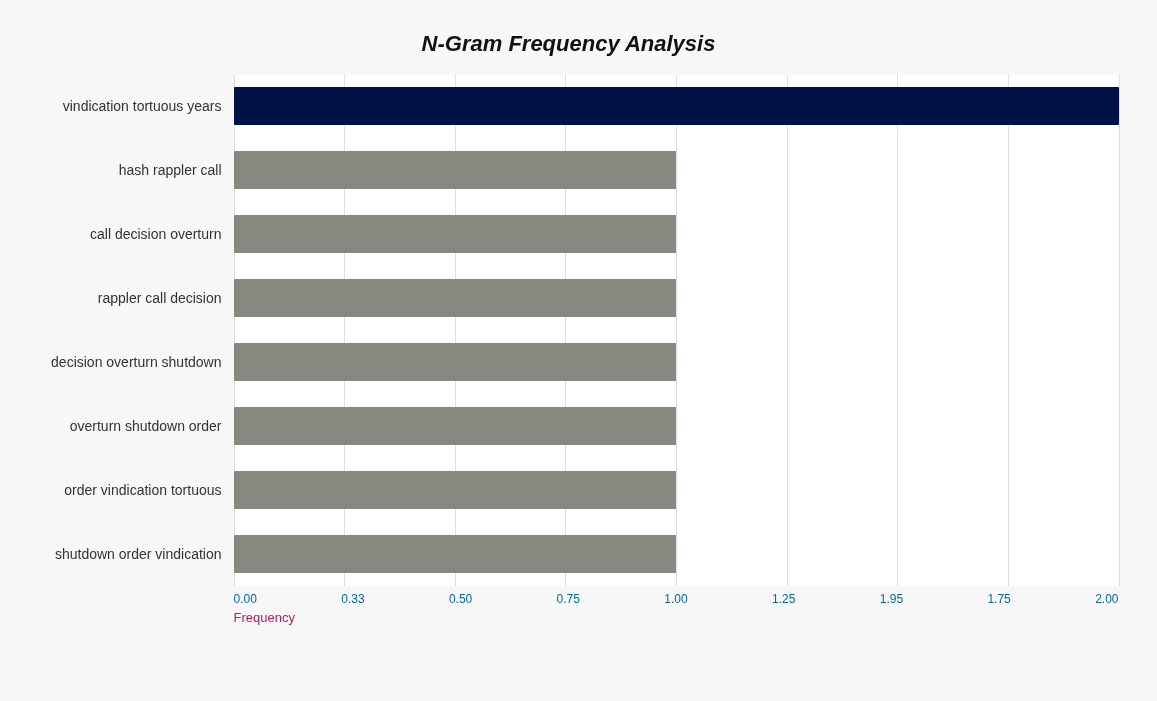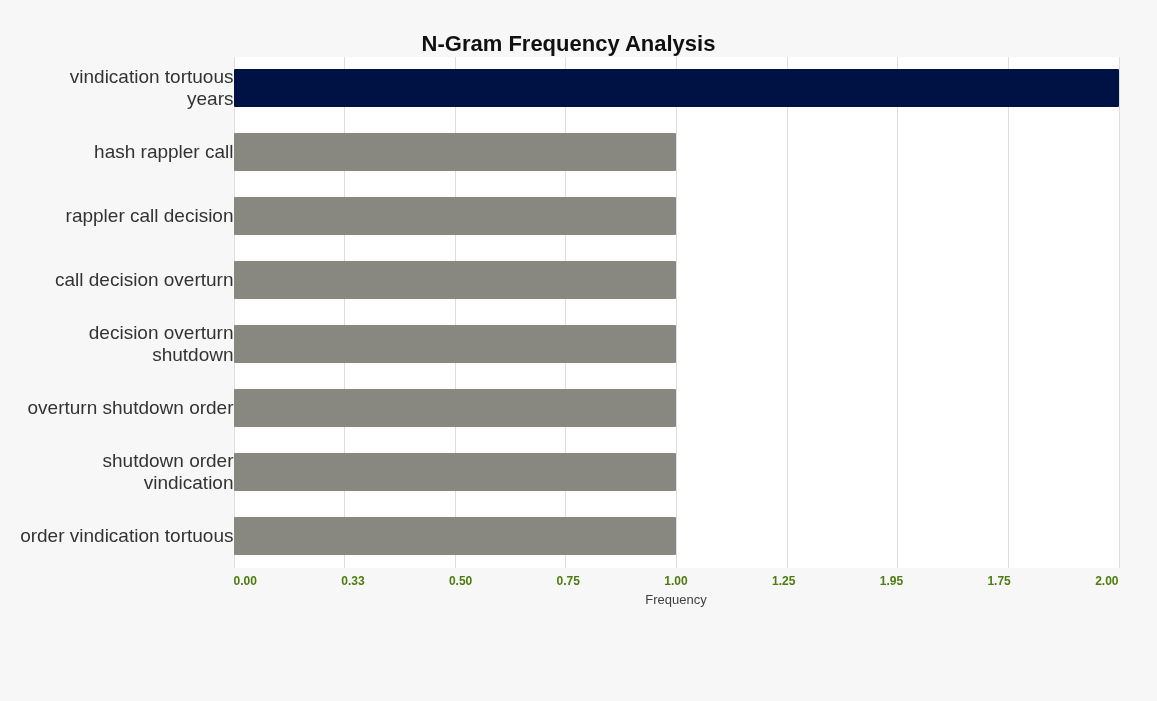--- a/index.html
+++ b/index.html
@@ -16,21 +16,23 @@
       background: #f7f7f7;
       width: 1140px;
       height: 680px;
       padding: 20px 30px 60px 10px;
       position: relative;
     }
     .chart-title {
       text-align: center;
       font-size: 22px;
       font-weight: bold;
+      margin-bottom: 18px;
       color: #111;
+      font-style: italic;
     }
     .chart-area {
       display: flex;
       flex-direction: column;
       width: 100%;
       height: calc(100% - 50px);
       position: relative;
     }
     
     .grid-lines {
@@ -51,21 +53,22 @@
     }
     .bar-row {
       display: flex;
       align-items: center;
       flex: 1;
       min-height: 0;
     }
     .bar-label {
       width: 215px;
       text-align: right;
-      font-size: 19px;
+      padding-right: 12px;
+      font-size: 14px;
       color: #333;
       flex-shrink: 0;
     }
     .bar-track {
       flex: 1;
       height: 38px;
       display: flex;
       align-items: center;
       position: relative;
     }
@@ -83,28 +86,26 @@
       margin-top: 6px;
       position: relative;
     }
     .x-axis-labels {
       display: flex;
       width: 100%;
       justify-content: space-between;
     }
     .x-tick {
       font-size: 12px;
-      color: #4d7c0f;
+      color: #0369a1;
       text-align: center;
-      font-weight: bold;
     }
     .x-axis-title {
-      text-align: center;
       font-size: 13px;
-      color: #404040;
+      color: #be185d;
       margin-top: 4px;
       margin-left: 215px;
     }
     
     .chart-bg {
       position: absolute;
       left: 215px;
       right: 0;
       top: 0;
       bottom: 0;
@@ -146,51 +147,51 @@
               <div class="bar dark" style="width: 100%;"></div>
             </div>
           </div>
           <div class="bar-row">
             <div class="bar-label">hash rappler call</div>
             <div class="bar-track">
               <div class="bar grey" style="width: 50%;"></div>
             </div>
           </div>
           <div class="bar-row">
+            <div class="bar-label">call decision overturn</div>
+            <div class="bar-track">
+              <div class="bar grey" style="width: 50%;"></div>
+            </div>
+          </div>
+          <div class="bar-row">
             <div class="bar-label">rappler call decision</div>
             <div class="bar-track">
               <div class="bar grey" style="width: 50%;"></div>
             </div>
           </div>
           <div class="bar-row">
-            <div class="bar-label">call decision overturn</div>
-            <div class="bar-track">
-              <div class="bar grey" style="width: 50%;"></div>
-            </div>
-          </div>
-          <div class="bar-row">
             <div class="bar-label">decision overturn shutdown</div>
             <div class="bar-track">
               <div class="bar grey" style="width: 50%;"></div>
             </div>
           </div>
           <div class="bar-row">
             <div class="bar-label">overturn shutdown order</div>
             <div class="bar-track">
               <div class="bar grey" style="width: 50%;"></div>
             </div>
           </div>
           <div class="bar-row">
+            <div class="bar-label">order vindication tortuous</div>
+            <div class="bar-track">
+              <div class="bar grey" style="width: 50%;"></div>
+            </div>
+          </div>
+          <div class="bar-row">
             <div class="bar-label">shutdown order vindication</div>
-            <div class="bar-track">
-              <div class="bar grey" style="width: 50%;"></div>
-            </div>
-          </div>
-          <div class="bar-row">
-            <div class="bar-label">order vindication tortuous</div>
             <div class="bar-track">
               <div class="bar grey" style="width: 50%;"></div>
             </div>
           </div>
         </div>
     </div>
 
     <div class="x-axis">
       <div class="x-axis-labels" id="x-axis-labels">
           <span class="x-tick">0.00</span>

